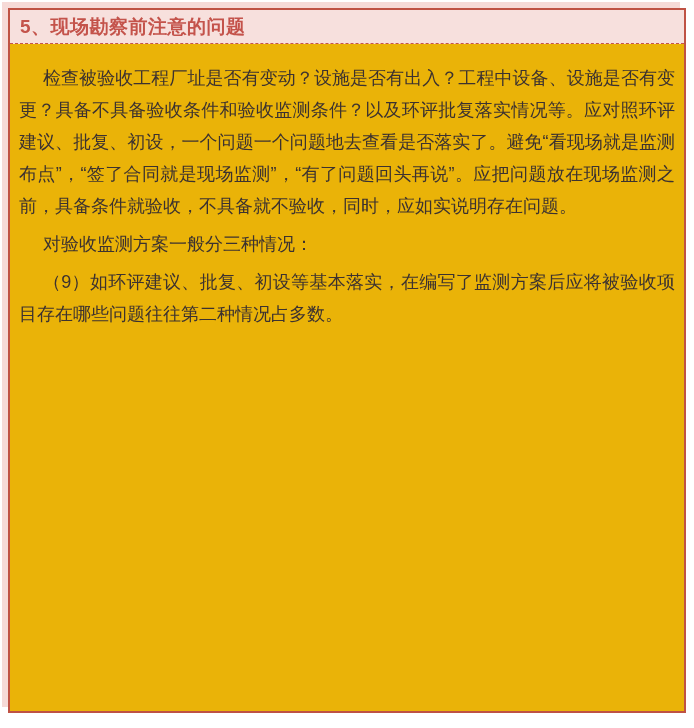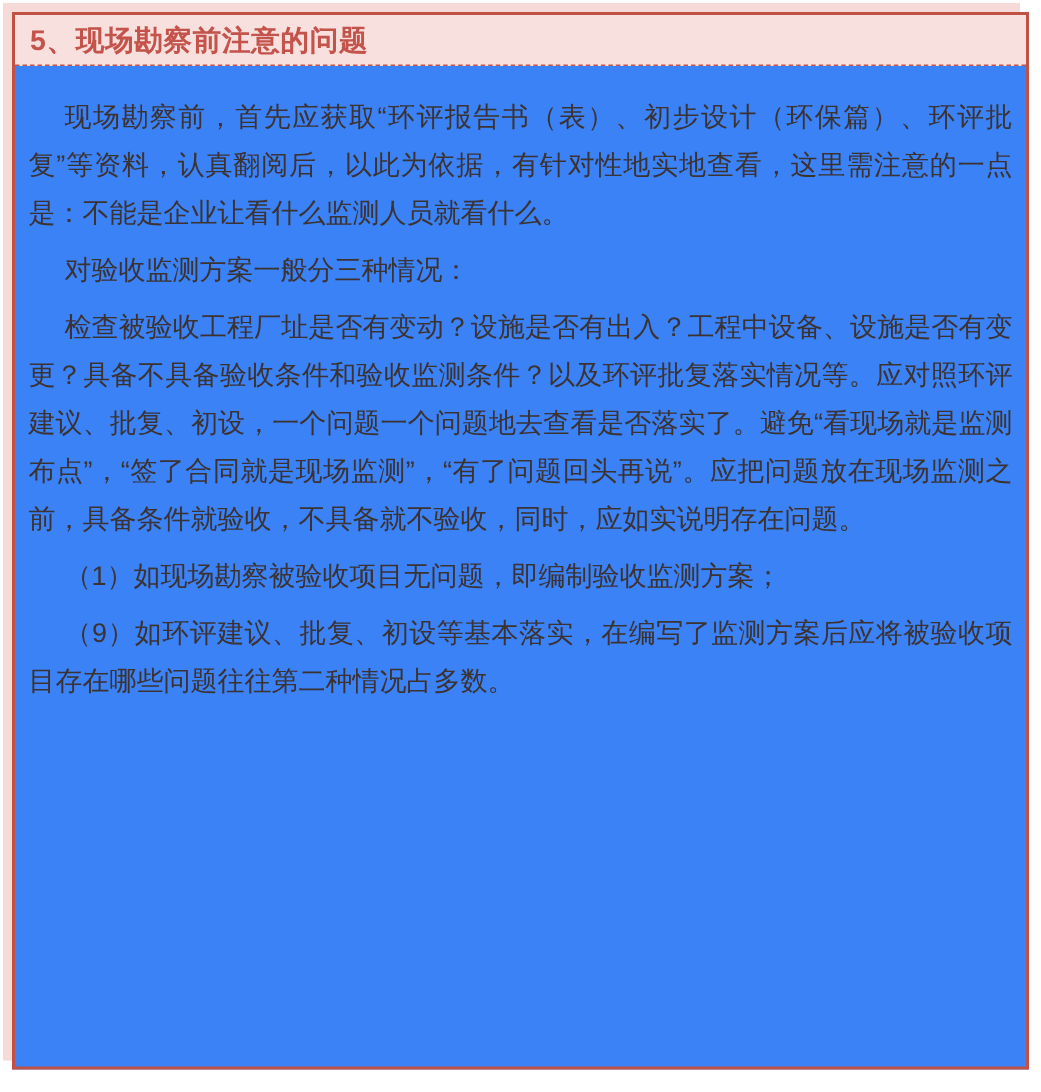--- a/index.html
+++ b/index.html
@@ -12,21 +12,21 @@
     overflow: hidden;
   }
   .doc-box {
     position: absolute;
     left: 8px;
     top: 8px;
     width: 678px;
     height: 705px;
     box-sizing: border-box;
     border: 2px solid #bf5244;
-    background: #3b82f6;
+    background: #eab308;
     
     box-shadow: -6px -6px 0 0 #f6dad7;
   }
   .doc-header {
     box-sizing: border-box;
     height: 34px;
     background: #f7e0dd;
     border-bottom: 1px dashed #c4544c;
     display: flex;
     align-items: center;
@@ -56,19 +56,17 @@
   }
 </style>
 </head>
 <body>
 
 <div class="doc-box">
   <div class="doc-header">
     <span class="doc-title">5、现场勘察前注意的问题</span>
   </div>
   <div class="doc-body">
-    <p>现场勘察前，首先应获取“环评报告书（表）、初步设计（环保篇）、环评批复”等资料，认真翻阅后，以此为依据，有针对性地实地查看，这里需注意的一点是：不能是企业让看什么监测人员就看什么。</p>
+    <p>检查被验收工程厂址是否有变动？设施是否有出入？工程中设备、设施是否有变更？具备不具备验收条件和验收监测条件？以及环评批复落实情况等。应对照环评建议、批复、初设，一个问题一个问题地去查看是否落实了。避免“看现场就是监测布点”，“签了合同就是现场监测”，“有了问题回头再说”。应把问题放在现场监测之前，具备条件就验收，不具备就不验收，同时，应如实说明存在问题。</p>
     <p>对验收监测方案一般分三种情况：</p>
-    <p>检查被验收工程厂址是否有变动？设施是否有出入？工程中设备、设施是否有变更？具备不具备验收条件和验收监测条件？以及环评批复落实情况等。应对照环评建议、批复、初设，一个问题一个问题地去查看是否落实了。避免“看现场就是监测布点”，“签了合同就是现场监测”，“有了问题回头再说”。应把问题放在现场监测之前，具备条件就验收，不具备就不验收，同时，应如实说明存在问题。</p>
-    <p>（1）如现场勘察被验收项目无问题，即编制验收监测方案；</p>
     <p>（9）如环评建议、批复、初设等基本落实，在编写了监测方案后应将被验收项目存在哪些问题往往第二种情况占多数。</p>
   </div>
 </div>
 
 </body></html>

